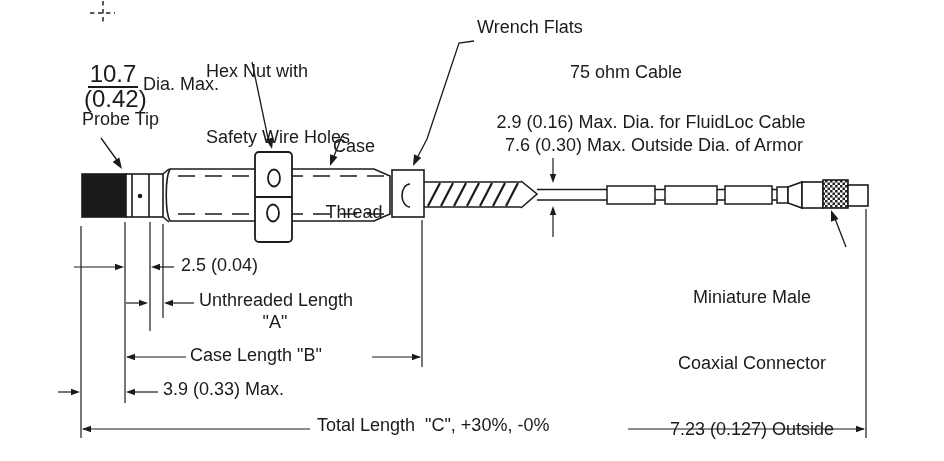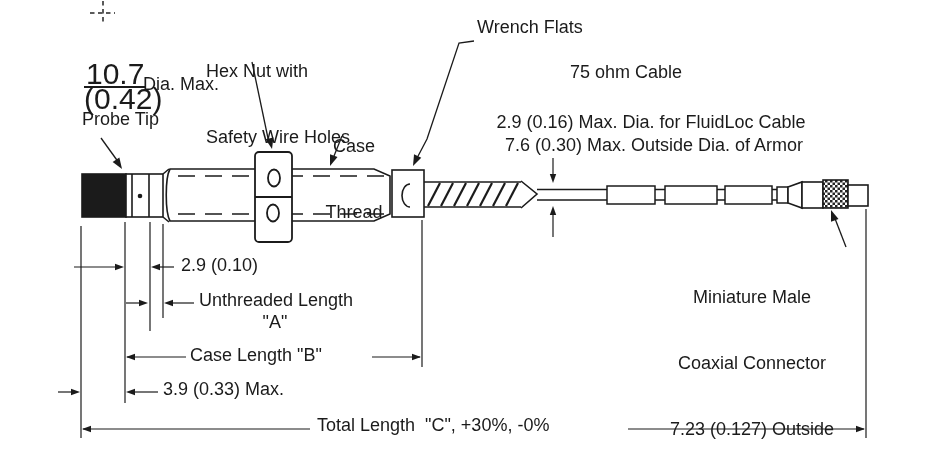--- a/index.html
+++ b/index.html
@@ -12,21 +12,21 @@
   }
   .lbl{
     position:absolute;
     font-size:18px;
     line-height:22px;
     color:#1b1b1b;
     white-space:pre;
   }
   .center{transform:translateX(-50%);text-align:center;}
   .frac{position:absolute;left:84px;top:63px;width:58px;text-align:center;
-        font-size:30px;line-height:22px;color:#1b1b1b;}
+        font-size:24px;line-height:22px;color:#1b1b1b;}
   .frac .num{display:inline-block;border-bottom:2px solid #1b1b1b;padding:0 2px 1px 2px;}
   .frac .den{display:block;}
   svg{position:absolute;left:0;top:0;}
 </style>
 </head>
 <body>
 
 <div id="canvas">
 
   <svg width="944" height="461" viewBox="0 0 944 461">
@@ -201,21 +201,21 @@
   <div class="lbl center" style="left:651px;top:111px;">2.9 (0.16) Max. Dia. for FluidLoc Cable</div>
   <div class="lbl center" style="left:654px;top:134px;">7.6 (0.30) Max. Outside Dia. of Armor</div>
 
   <div class="lbl center" style="left:752px;top:242px;">
     <div>Miniature Male</div>
     <div>Coaxial Connector</div>
     <div>7.23 (0.127) Outside</div>
     
   </div>
 
-  <div class="lbl" style="left:181px;top:254px;">2.9 (0.10)</div>
+  <div class="lbl" style="left:181px;top:254px;">2.5 (0.04)</div>
 
   <div class="lbl" style="left:199px;top:289px;">Unthreaded Length</div>
   <div class="lbl center" style="left:275px;top:311px;">"A"</div>
 
   <div class="lbl" style="left:190px;top:344px;">Case Length "B"</div>
 
   <div class="lbl" style="left:163px;top:378px;">3.9 (0.33) Max.</div>
 
   <div class="lbl" style="left:317px;top:414px;">Total Length  "C", +30%, -0%</div>
 

